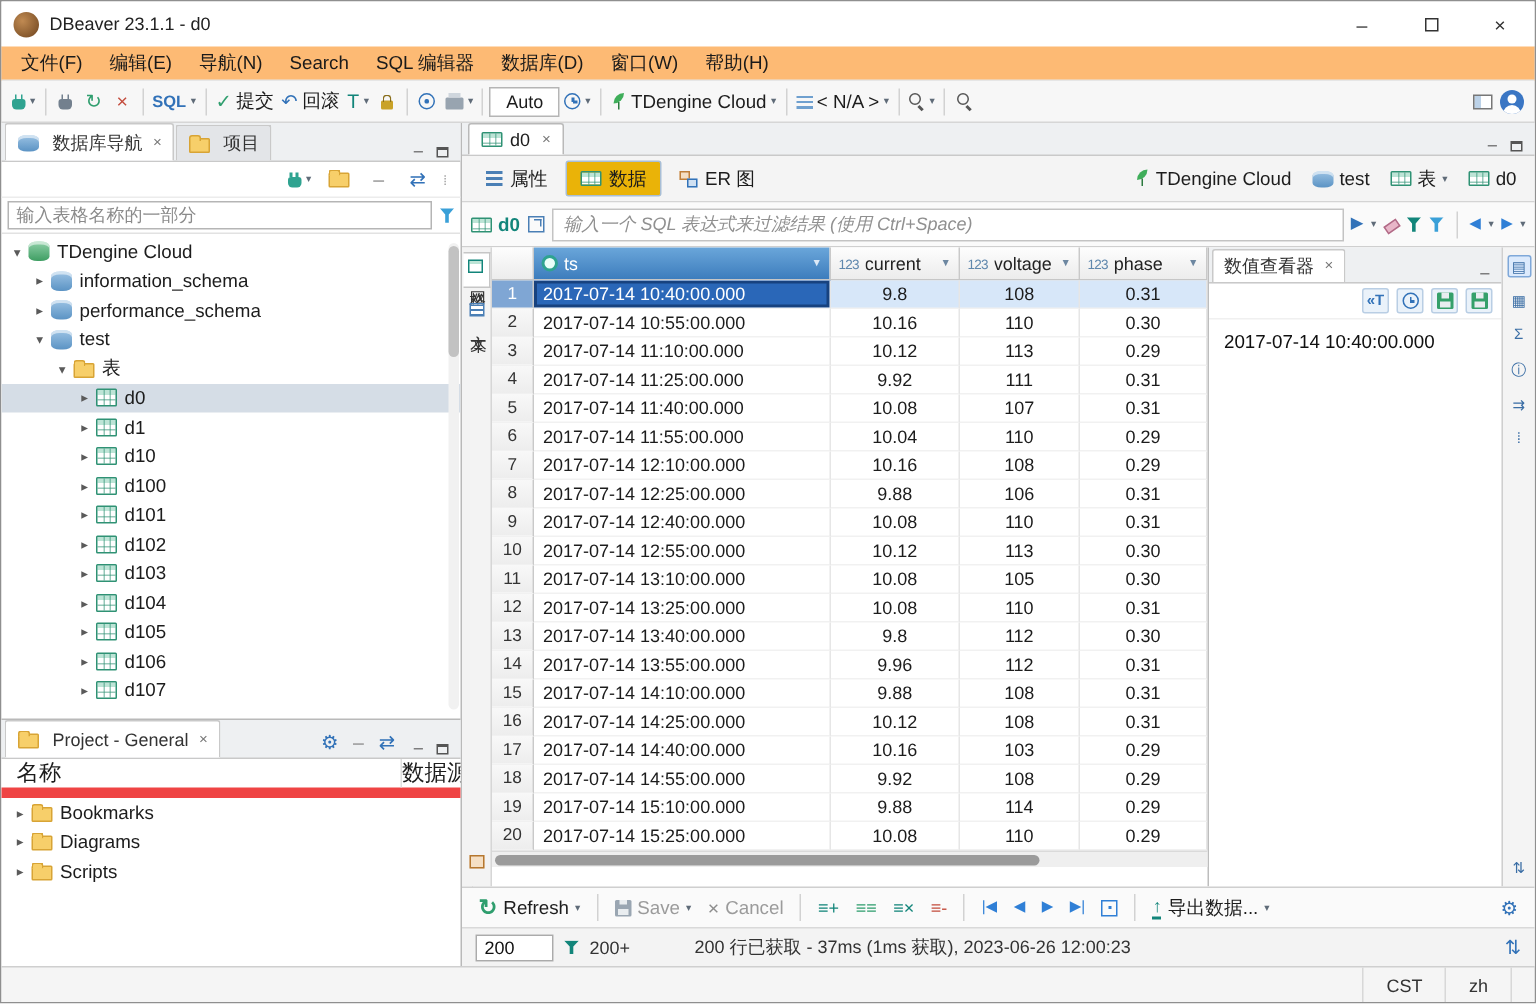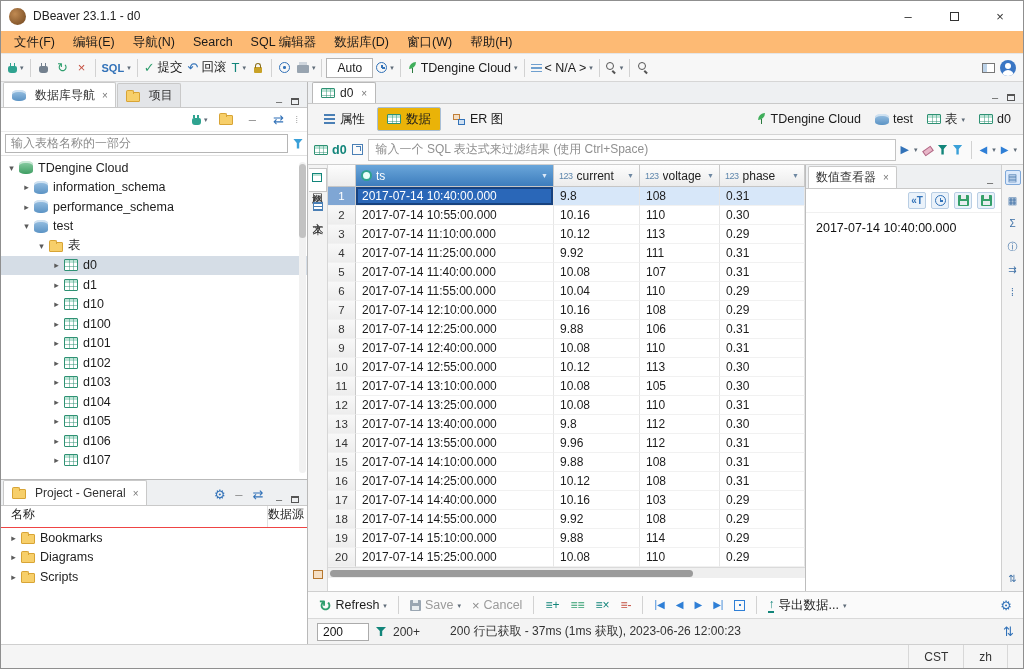--- a/index.html
+++ b/index.html
@@ -95,40 +95,40 @@
 .ic-table::after{content:"";position:absolute;left:0;right:0;top:6px;height:1px;background:rgba(47,146,116,.5)}
 .ic-db{background:linear-gradient(#9cc3e4,#5b93c4);border-radius:6px/3px;box-shadow:inset 0 2px 0 rgba(255,255,255,.55);height:13px}
 .ic-conn{background:linear-gradient(#8fd0a8,#3f9e63);border-radius:6px/3px;box-shadow:inset 0 2px 0 rgba(255,255,255,.55);height:13px}
 .ic-folder{background:#f7cf6a;border:1px solid #d8a435;border-radius:1px;height:10px;margin-top:2px}
 .ic-folder::before{content:"";position:absolute;top:-3px;left:-1px;width:6px;height:3px;background:#f7cf6a;border:1px solid #d8a435;border-bottom:none;border-radius:2px 2px 0 0}
 .vscroll{position:absolute;right:1px;top:6px;width:7px;bottom:6px;background:#f1f1f1;border-radius:4px}
 .vscroll .thumb{position:absolute;top:2px;left:0;width:7px;height:74px;background:#c2c2c2;border-radius:4px}
 
 
 .project{flex:1;display:flex;flex-direction:column;min-height:0}
-.proj-header{flex:0 0 22px;display:flex;border-bottom:1px solid #ef4444;background:#fff;font-size:12px}
+.proj-header{flex:0 0 22px;display:flex;border-bottom:7px solid #ef4444;background:#fff;font-size:15px}
 .proj-col-name{flex:1;padding-left:10px}
 .proj-col-ds{flex:0 0 40px;border-left:1px solid #e0e0e0;padding-left:0;white-space:nowrap;overflow:hidden}
 
 
 .etabbar{flex:0 0 22px;display:flex;align-items:flex-end;background:#eef0f2;border-bottom:1px solid #c9c9c9;padding-left:4px}
 .etab{display:flex;align-items:center;gap:5px;height:21px;padding:0 8px;background:#fff;border:1px solid #b9b9b9;border-bottom:none;font-size:12px;border-radius:2px 2px 0 0}
 .subtabs{flex:0 0 31px;display:flex;align-items:center;background:#f4f4f4;border-bottom:1px solid #d4d4d4;padding:0 6px;gap:2px}
 .stab{display:flex;align-items:center;gap:5px;height:24px;padding:0 9px;font-size:12.5px;border:1px solid transparent;border-radius:2px}
 .stab.active{background:#eab308;border-color:#a8bed6}
 .iprops{width:11px;height:10px;background:repeating-linear-gradient(#4a7fb5 0 2px,transparent 2px 4px);flex:0 0 11px}
 .ier{width:12px;height:11px;position:relative;flex:0 0 12px}
 .ier::before{content:"";position:absolute;left:0;top:0;width:5px;height:4px;border:1px solid #c07f3a;background:#f5dfc4}
 .ier::after{content:"";position:absolute;right:0;bottom:0;width:5px;height:4px;border:1px solid #3272b8;background:#cfe0f2}
 .crumb{display:flex;align-items:center;gap:4px;font-size:12.5px;padding:0 6px;flex:0 0 auto}
 
 
 .filterbar{flex:0 0 30px;display:flex;align-items:center;border-bottom:1px solid #cfcfcf;background:#fafafa;padding:0 6px;gap:5px}
 .sqlinput{flex:1;height:22px;border:1px solid #c3c3c3;background:#fff;display:flex;align-items:center;padding:0 7px;overflow:hidden;white-space:nowrap;min-width:0}
-.ph{color:#909090;font-size:12px}
+.ph{color:#909090;font-style:italic;font-size:12px}
 
 
 .content{flex:1;display:flex;min-height:0}
 .gridtabs{flex:0 0 20px;background:#f3f3f3;border-right:1px solid #d6d6d6;display:flex;flex-direction:column;align-items:center;padding:3px 0;gap:6px}
 .gvtab{display:flex;flex-direction:column;align-items:center;gap:3px;padding:4px 1px}
 .gvtab .vlabel{writing-mode:vertical-rl;text-orientation:upright;font-size:11px;color:#333;letter-spacing:1px}
 .gvtab.active{background:#fff;border:1px solid #c6c6c6;border-left:none}
 .vicon{width:10px;height:9px;border:1px solid #12857a;background:linear-gradient(#bde4d6 2px,#fff 2px)}
 .vicon.txt{border-color:#4a7fb5;background:repeating-linear-gradient(#4a7fb5 0 1px,#fff 1px 3px)}
 .vicon.rec{border-color:#b5772f;background:#f5dfc4}
@@ -138,21 +138,21 @@
 .gh.selcol{background:linear-gradient(#6aa6da,#3d7dbd);color:#fff}
 .gh.selcol .hcaret{color:#dce9f7}
 .ctype{font-size:9px;color:#5f87ad;letter-spacing:-.5px}
 .cname{overflow:hidden}
 .hcaret{margin-left:auto;font-size:7px;color:#6d87a1}
 .ts-ic{width:11px;height:11px;border-radius:50%;border:2px solid #2fa390;background:#eafff9;flex:0 0 11px}
 .gbody{flex:0 0 auto}
 .grow{display:flex;height:19px;line-height:19px}
 .gc{border-right:1px solid #e6e6e6;border-bottom:1px solid #f1f1f1;padding:0 6px;font-size:12px;white-space:nowrap;overflow:hidden}
 .gc.rn{padding:0;text-align:center;background:linear-gradient(#f8f8f8,#ededed);border-right:1px solid #c9c9c9;color:#333;font-size:11.5px}
-.gc.num{text-align:left}
+.gc.num{text-align:center}
 .rn{flex:0 0 28px}
 .c0{flex:0 0 198px;min-width:0}
 .c1{flex:0 0 86px}
 .c2{flex:0 0 80px}
 .c3{flex:1;min-width:0}
 .grow.sel .gc{background:#d7e7f9}
 .grow.sel .gc.rn{background:#7fa6d4;color:#fff}
 .grow.sel .gc.c0{background:#2a67b8;color:#fff;box-shadow:inset 0 0 0 2px #17427f}
 .hscroll{flex:0 0 11px;background:#efefef;border-top:1px solid #dadada;position:relative}
 .hscroll .thumb{position:absolute;left:2px;top:2px;height:7px;width:76%;background:#9b9b9b;border-radius:4px}
@@ -170,21 +170,21 @@
 
 
 .rtoolbar{flex:0 0 27px;display:flex;align-items:center;background:#fafafa;border-top:1px solid #cfcfcf;padding:0 8px;gap:5px;font-size:12.5px}
 .rtbtn{display:flex;align-items:center;gap:4px;padding:0 3px;height:22px;flex:0 0 auto}
 .disabled{color:#9b9b9b}
 .irefresh{color:#2f9e6e;font-size:15px;font-weight:bold;line-height:1}
 .navic{color:#2f7fd6;font-size:10px;line-height:1}
 .editic{font-size:12px;line-height:1}
 .rstatus{flex:0 0 26px;display:flex;align-items:center;background:#f3f3f3;border-top:1px solid #d9d9d9;padding:0 9px;gap:7px;font-size:12px;color:#333}
 .fetchbox{width:52px;height:18px;border:1px solid #ababab;background:#fff;display:flex;align-items:center;padding:0 5px;font-size:12px;color:#111}
-.statmsg{margin-left:23px;white-space:nowrap;overflow:hidden}
+.statmsg{margin-left:36px;white-space:nowrap;overflow:hidden}
 
 
 .statusbar{flex:0 0 24px;display:flex;align-items:center;background:#f5f5f5;border-top:1px solid #cfcfcf;font-size:12px;color:#333}
 .sbcell{height:100%;display:flex;align-items:center;justify-content:center;border-left:1px solid #d8d8d8;padding:0 15px}
 .sbpad{width:16px;height:100%;border-left:1px solid #d8d8d8}
 </style>
 </head>
 <body>
 
 <div class="window">

